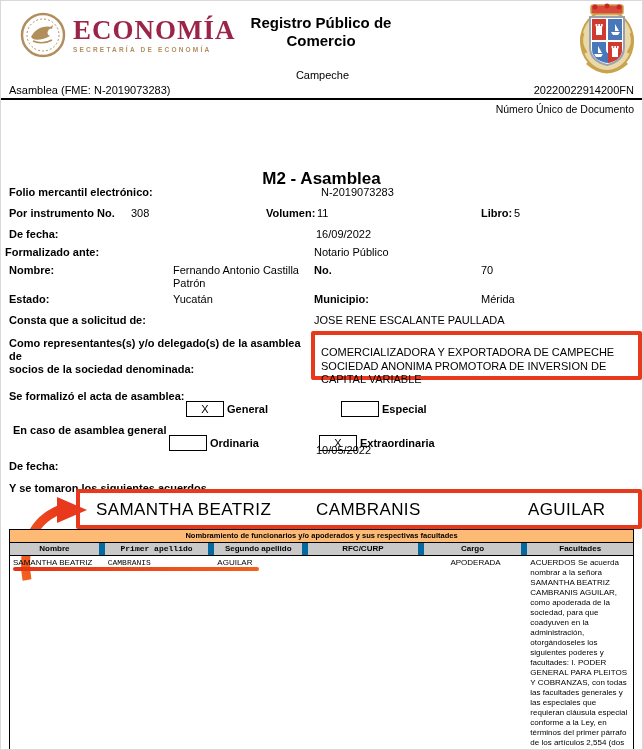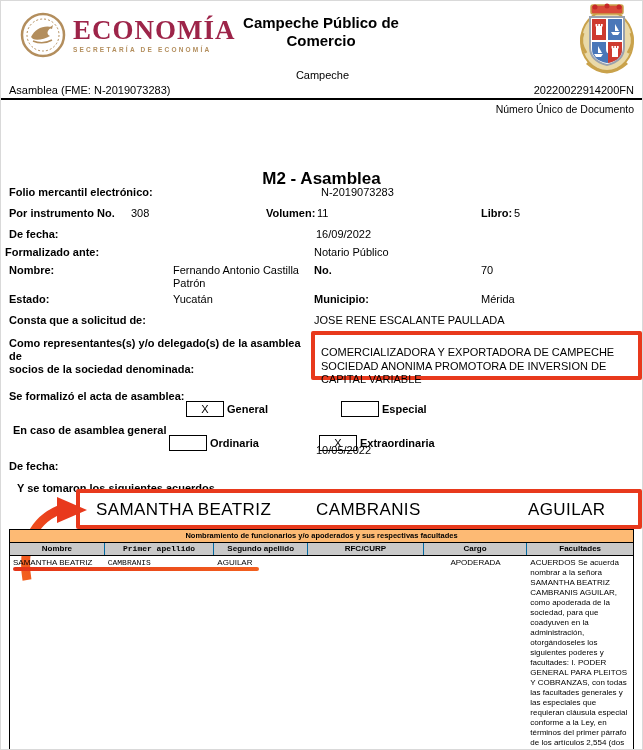--- a/index.html
+++ b/index.html
@@ -26,21 +26,21 @@
   
   .cb{position:absolute;width:38px;height:16px;border:1.5px solid #000;box-sizing:border-box;
       font-size:11px;text-align:center;line-height:14px;background:#fff;}
   .cb-label{position:absolute;font-weight:bold;font-size:11px;line-height:16px;}
   
   .rpc-table{position:absolute;left:8px;top:528px;width:625px;box-sizing:border-box;}
   .t-band1{border:1px solid #000;background:#fdba74;font-size:7.5px;font-weight:bold;
            text-align:center;line-height:12px;height:12px;box-sizing:content-box;}
   .t-cols{display:flex;border-left:1px solid #000;border-right:1px solid #000;border-bottom:1px solid #000;}
   .t-cols .th{background:#c9c9c9;font-size:8px;font-weight:bold;text-align:center;
-              line-height:12px;height:12px;border-right:1px solid #0369a1;box-sizing:border-box;}
+              line-height:12px;height:12px;border-right:6px solid #0369a1;box-sizing:border-box;}
   .t-cols .th:last-child{border-right:none;}
   .t-body{display:flex;border-left:1px solid #000;border-right:1px solid #000;height:197px;overflow:hidden;}
   .t-body .td{font-size:8px;line-height:10px;padding:2px 3px;box-sizing:border-box;}
   .w1{width:95px;}.w2{width:110px;font-family:Liberation Mono, monospace;}.w3{width:94px;}.w4{width:116px;}.w5{width:104px;}.w6{width:106px;}
   .td-cargo{text-align:center;}
   .td-fac{font-size:7.5px;line-height:8.9px;}
   .label-col{width:302px;}
 </style>
 </head>
 <body>
@@ -54,21 +54,21 @@
       <path d="M12 26 C16 18, 24 14, 33 16 C28 19, 27 23, 31 25 C26 28, 18 30, 14 28 Z" fill="#B38E5D"></path>
       <path d="M30 17 l4 -3 l-1 4 Z" fill="#B38E5D"></path>
       <path d="M14 30 q10 4 19 -1" fill="none" stroke="#B38E5D" stroke-width="1.5"></path>
     </svg>
   </div>
   <div class="abs" style="left:72px;top:16px;">
     <div class="brand-word">ECONOMÍA</div>
     <div class="brand-sub">SECRETARÍA DE ECONOMÍA</div>
   </div>
   <div class="abs doc-title" style="left:230px;top:13px;width:180px;">
-    <div>Campeche Público de</div>
+    <div>Registro Público de</div>
     <div>Comercio</div>
   </div>
   <div class="abs" style="left:576px;top:2px;">
     <svg width="60" height="72" viewBox="0 0 60 72">
       <ellipse cx="30" cy="38" rx="26" ry="30" fill="#E9D9A8" stroke="#C9A24B" stroke-width="2"></ellipse>
       <path d="M6 30 q-4 10 3 20 M54 30 q4 10 -3 20 M10 60 q10 9 20 9 q10 0 20 -9" fill="none" stroke="#C9A24B" stroke-width="3"></path>
       <rect x="14" y="2" width="32" height="9" rx="2" fill="#D94A3A" stroke="#C9A24B" stroke-width="1.5"></rect>
       <circle cx="18" cy="4" r="2.5" fill="#C62828"></circle>
         <circle cx="30" cy="3" r="2.5" fill="#C62828"></circle>
         <circle cx="42" cy="4" r="2.5" fill="#C62828"></circle>
@@ -162,21 +162,21 @@
   <div class="abs fs11 b" style="left:12px;top:423px;">En caso de asamblea general</div>
 
   <div class="cb" style="left:168px;top:434px;"><span></span></div>
   <div class="cb-label" style="left:209px;top:434px;">Ordinaria</div>
   <div class="cb" style="left:318px;top:434px;"><span>X</span></div>
   <div class="cb-label" style="left:359px;top:434px;">Extraordinaria</div>
 
   <div class="abs fs11 b" style="left:8px;top:459px;">De fecha:</div>
   <div class="abs fs11" style="left:315px;top:443px;">10/05/2022</div>
 
-  <div class="abs fs11 b" style="left:16px;top:481px;text-align:center;">Y se tomaron los siguientes acuerdos</div>
+  <div class="abs fs11 b" style="left:8px;top:481px;text-align:center;">Y se tomaron los siguientes acuerdos</div>
 
   <div class="redbox" style="left:75px;top:488px;width:566px;height:40px;">
     <span class="abs bignames" style="left:16px;top:7px;">SAMANTHA BEATRIZ</span>
     <span class="abs bignames" style="left:236px;top:7px;">CAMBRANIS</span>
     <span class="abs bignames" style="left:448px;top:7px;">AGUILAR</span>
   </div>
 
   <div class="abs" style="left:12px;top:495px;">
     <svg width="82" height="90" viewBox="0 0 82 90">
       <defs>

